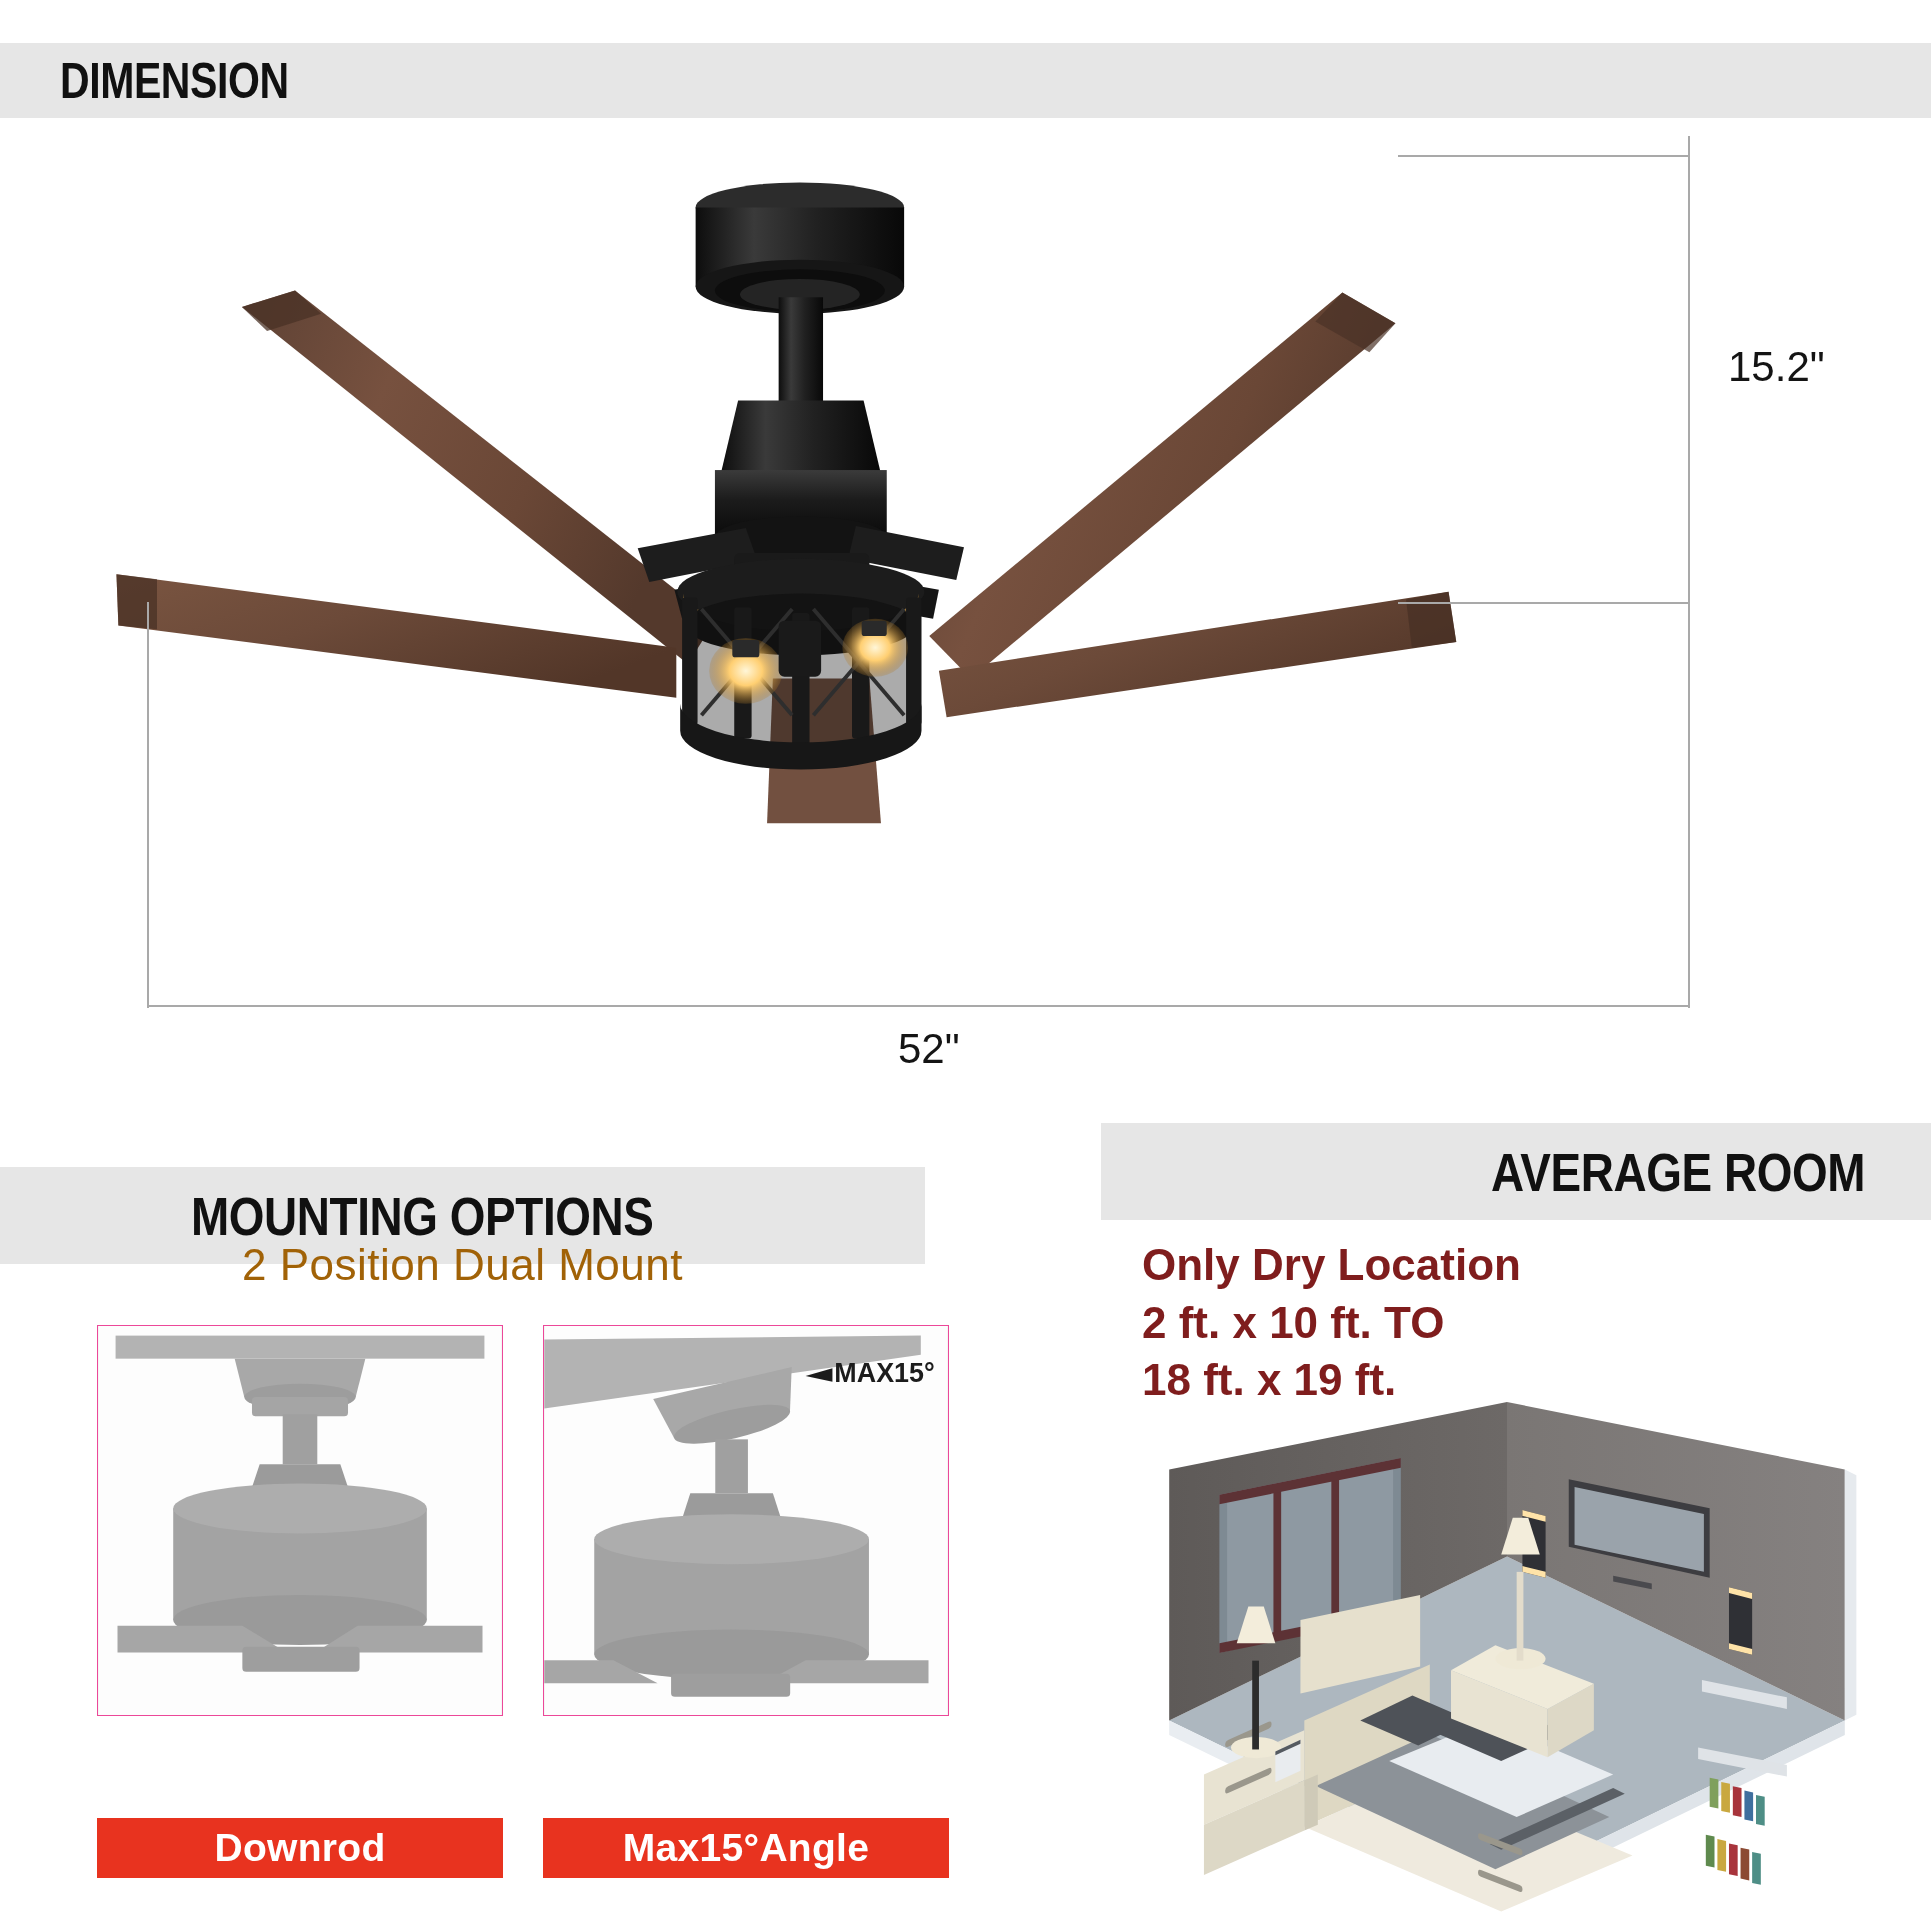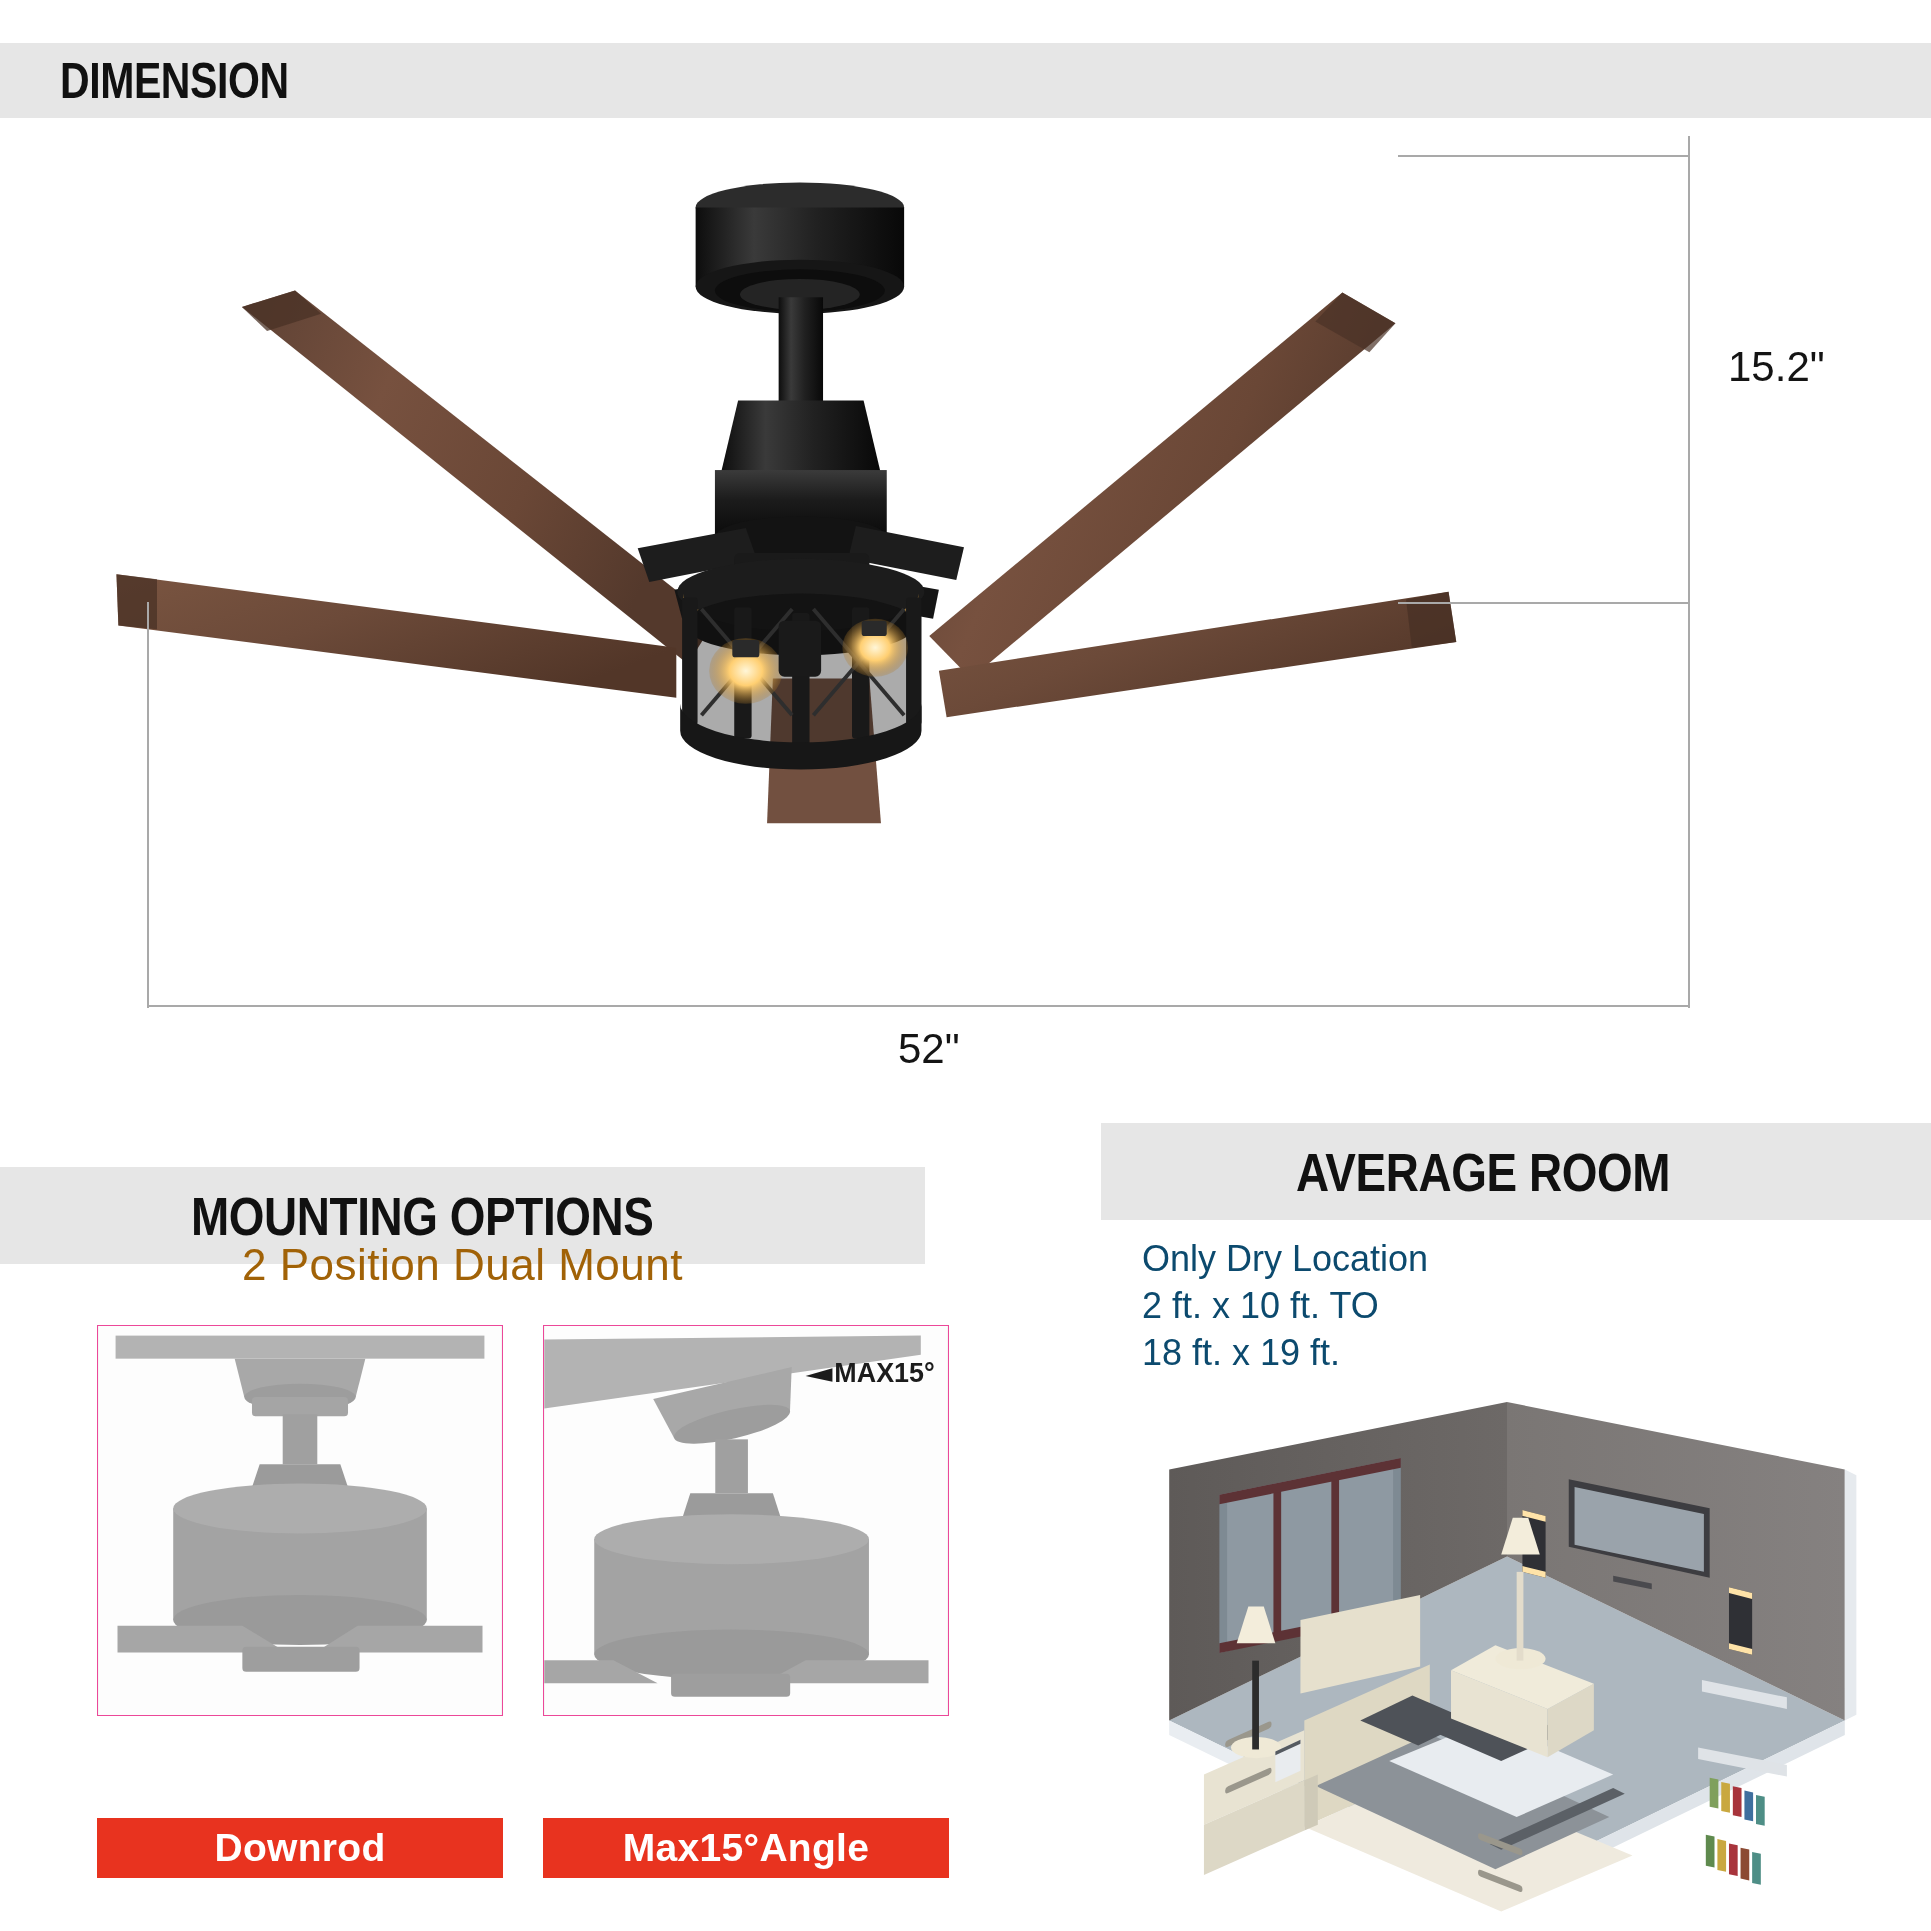--- a/index.html
+++ b/index.html
@@ -27,21 +27,21 @@
     transform-origin: left center;
     white-space: nowrap;
   }
 
   #bar-dimension { left:0; top:43px; width:1931px; height:75px; }
   #bar-dimension .bar-title { font-size:50px; margin-left:60px; }
 
   #bar-mounting { left:0; top:1123px; width:925px; height:97px; justify-content:center;margin-top:44px; }
   #bar-mounting .bar-title { font-size:54px; transform: scaleX(0.85); }
 
-  #bar-room { left:1101px; top:1123px; width:830px; height:97px; justify-content:center; }
+  #bar-room { left:1101px; top:1123px; width:830px; height:97px; justify-content:flex-end; }
   #bar-room .bar-title { font-size:54px; transform: scaleX(0.85); }
 
   
   #dimension-area { position:absolute; left:0; top:119px; width:1931px; height:975px; }
 
   .dim-line { position:absolute; background:#a9a9a9; }
   .dim-v { width:1.9px; }
   .dim-h { height:1.9px; }
 
   .dim-label {
@@ -82,21 +82,21 @@
     font-size:39px; font-weight:700;
     letter-spacing:0.3px;
   }
   #mount-btn-a { left:97px; width:406px; }
   #mount-btn-b { left:543px; width:406px; }
 
   
   #room-section { position:absolute; left:1101px; top:1219px; width:830px; height:712px; }
   #room-text {
     position:absolute; left:41px; top:17.4px;
-    font-size:36px; line-height:1.30; color:#0c4a6e; font-weight:400;
+    font-size:44px; line-height:1.30; color:#7f1d1d; font-weight:700;
   }
   #room-text div { white-space:nowrap; }
   #room-illustration { position:absolute; left:9.7px; top:183px; width:792px; height:526px; }
 </style>
 </head>
 <body>
 
 <div id="page">
 
   <div class="section-bar" id="bar-dimension">

